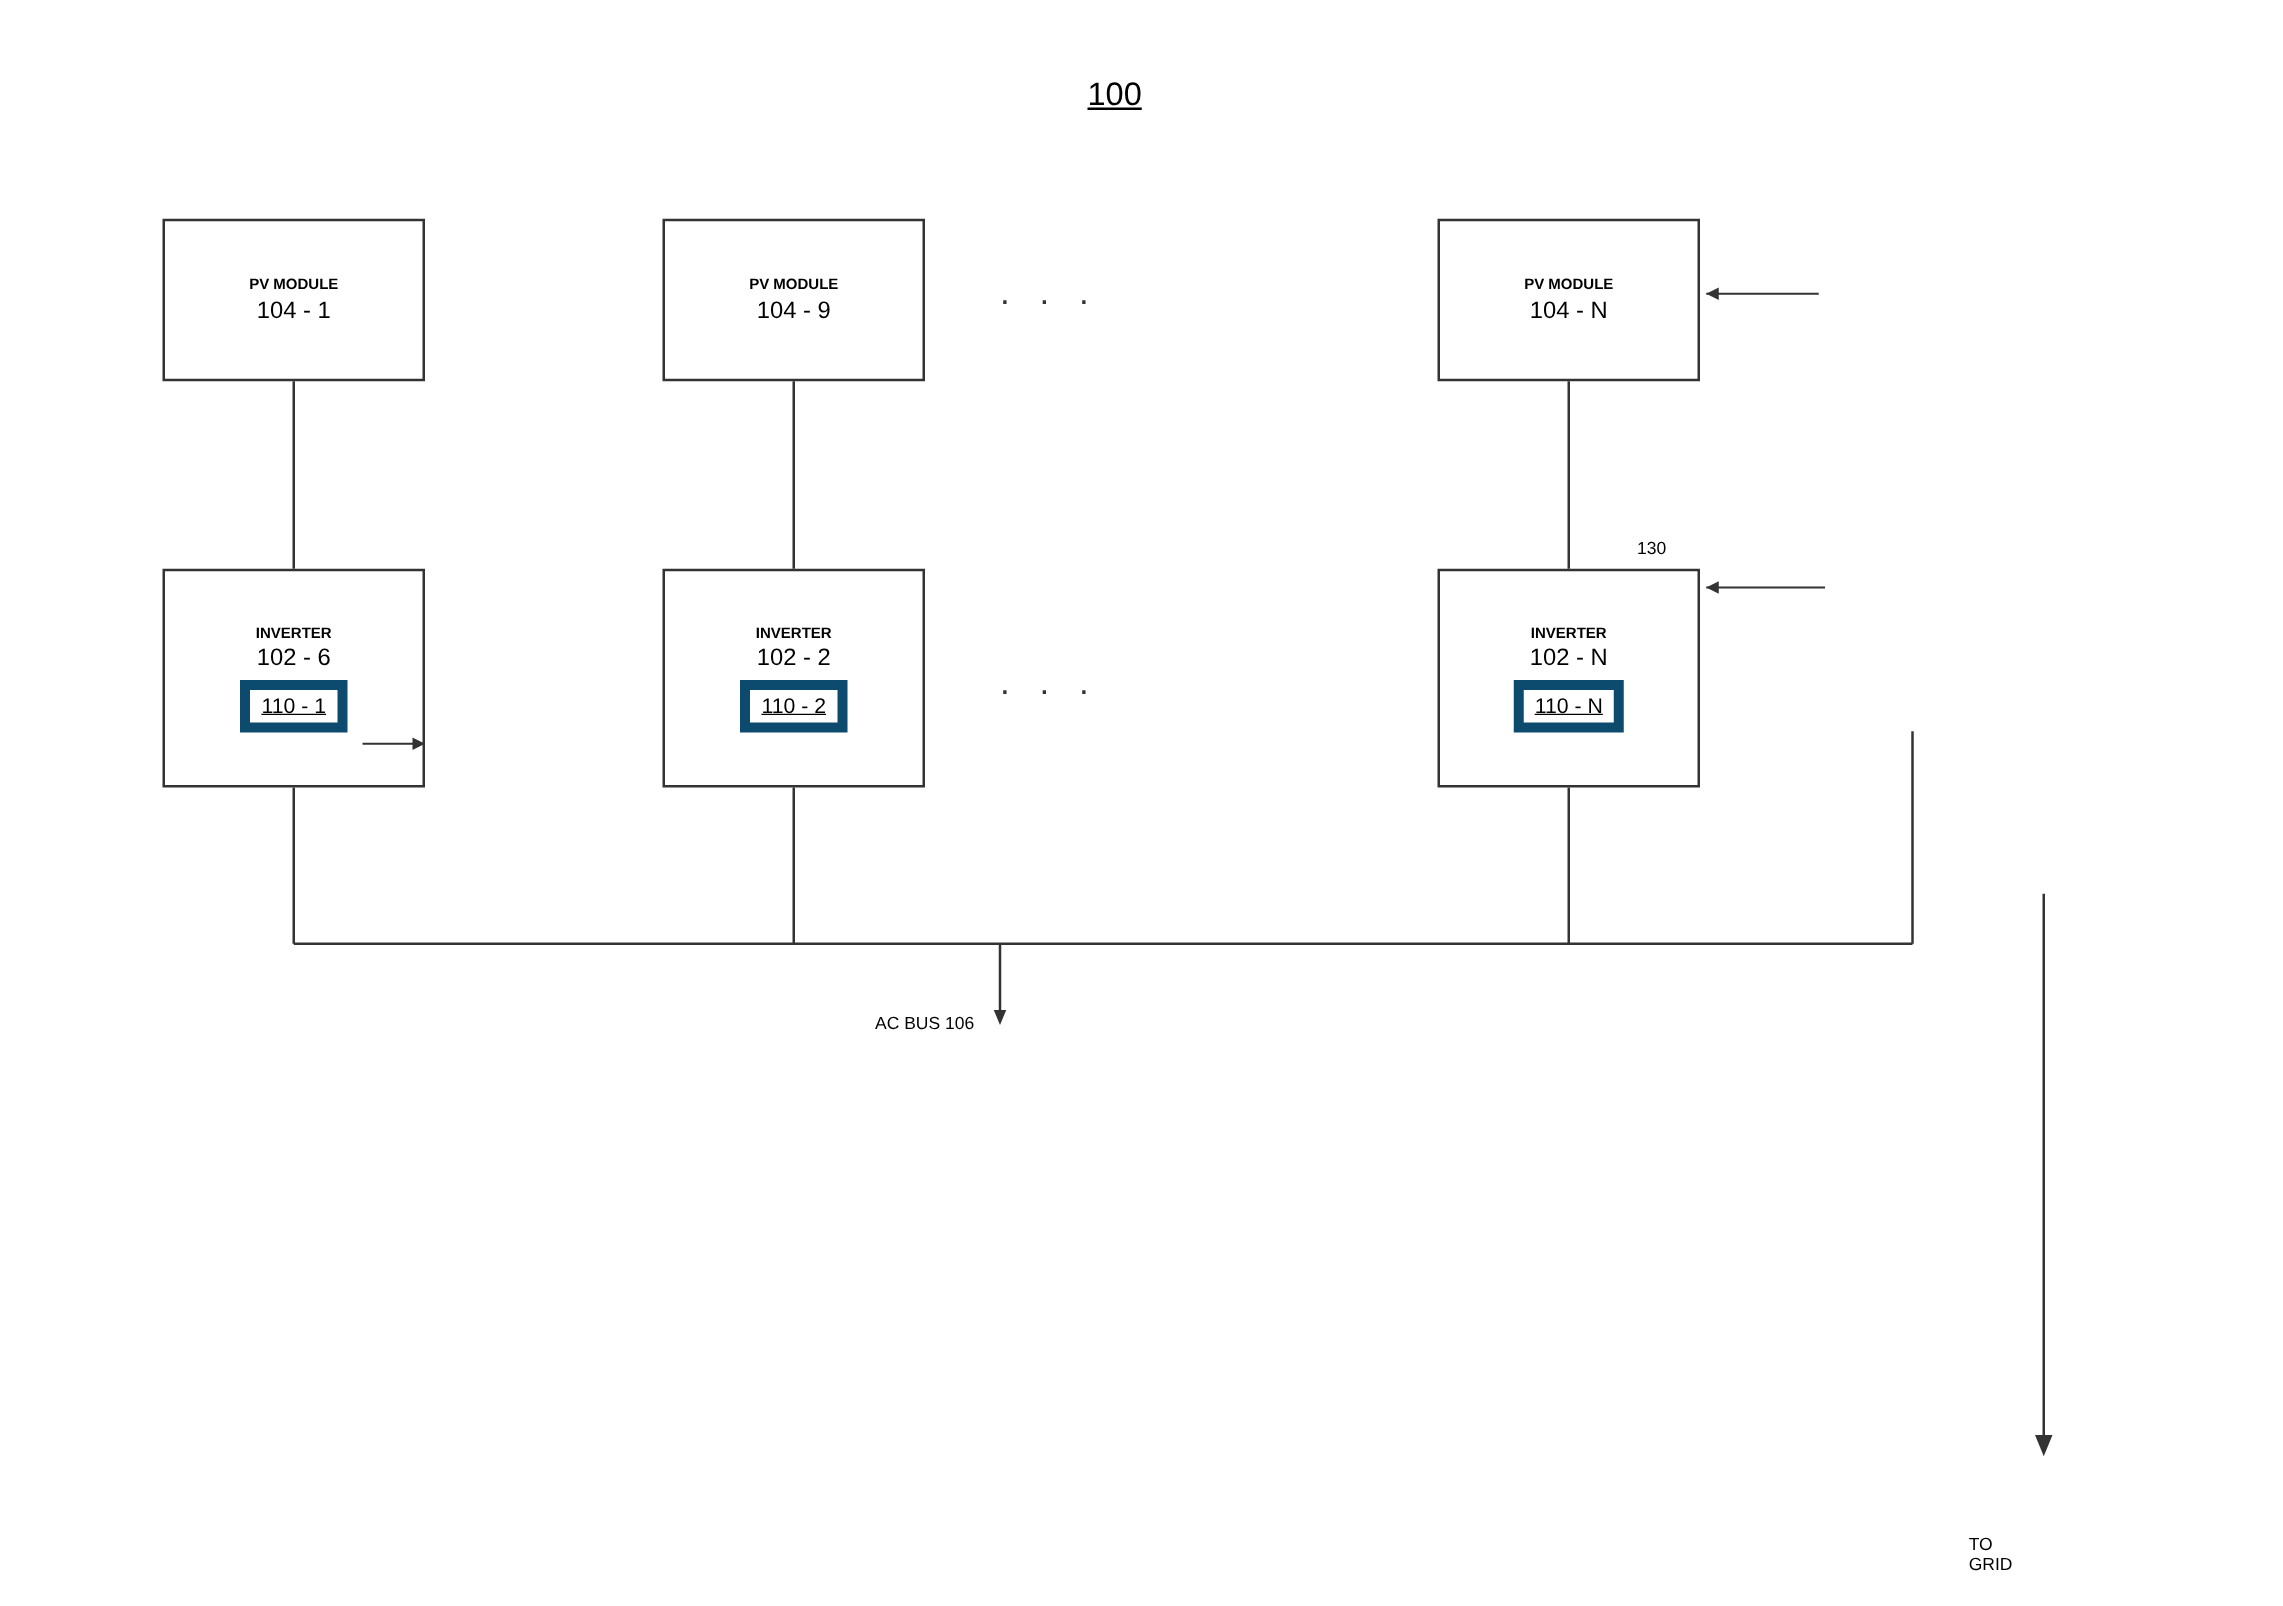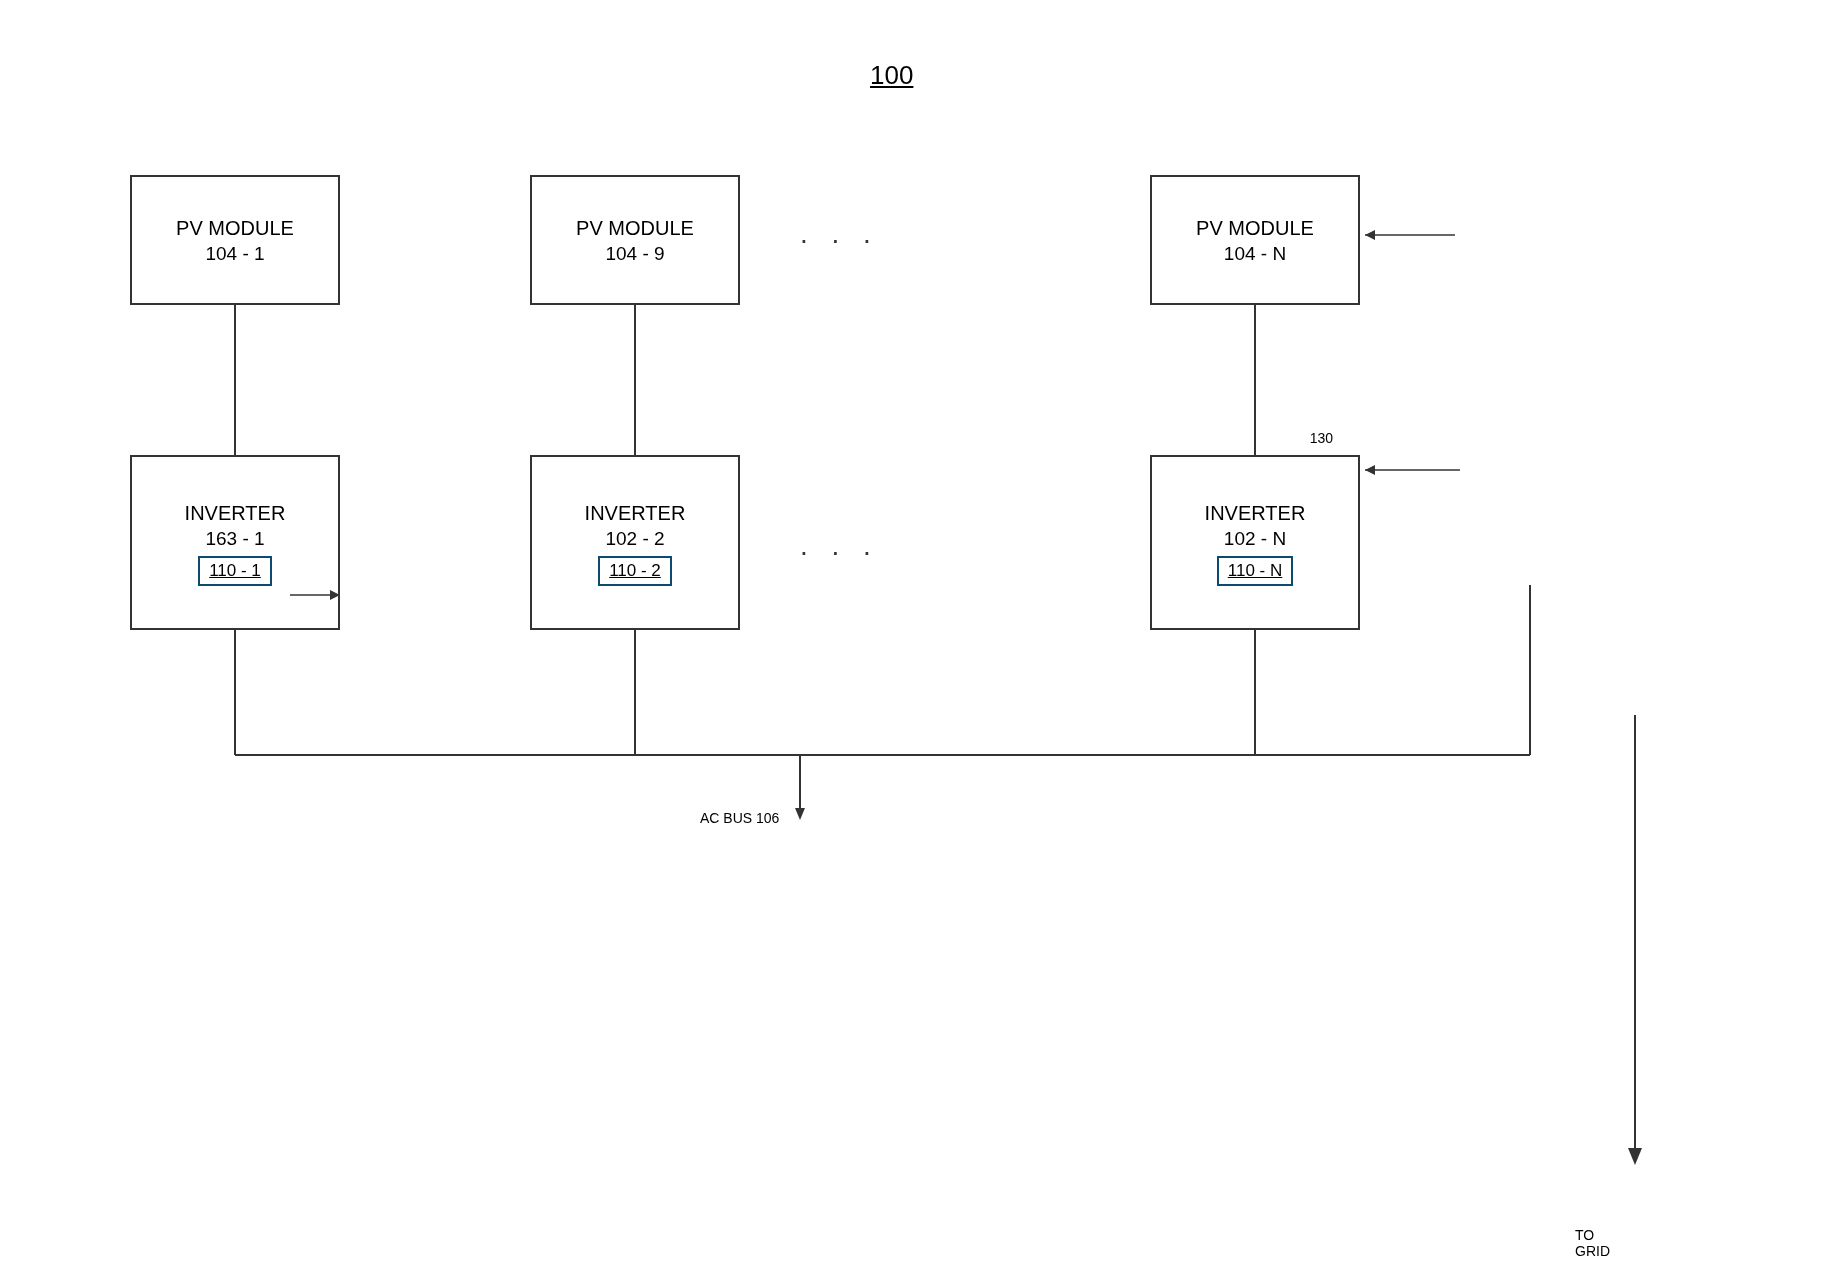--- a/index.html
+++ b/index.html
@@ -21,30 +21,30 @@
       position: absolute;
       border: 2px solid #333;
       background: #fff;
       display: flex;
       flex-direction: column;
       align-items: center;
       justify-content: center;
       text-align: center;
     }
     .box-label {
-      font-size: 20px;
-      font-weight: normal;
+      font-size: 12px;
+      font-weight: bold;
       line-height: 1.3;
     }
     .box-id {
       font-size: 19px;
       margin-top: 2px;
     }
     .inner-box {
-      border: 2px solid #0c4a6e;
+      border: 8px solid #0c4a6e;
       padding: 3px 9px;
       margin-top: 6px;
       font-size: 17px;
       text-decoration: underline;
     }
     .ref-label {
       position: absolute;
       font-size: 14px;
       font-weight: normal;
     }
@@ -93,21 +93,21 @@
 
   <div class="box" style="left:1150px; top:175px; width:210px; height:130px;">
     <span class="box-label">PV MODULE</span>
     <span class="box-id">104 - N</span>
   </div>
 
   <div class="dots-label" style="top:218px; left:800px;">. . .</div>
 
   <div class="box" style="left:130px; top:455px; width:210px; height:175px;">
     <span class="box-label">INVERTER</span>
-    <span class="box-id">163 - 1</span>
+    <span class="box-id">102 - 6</span>
     <div class="inner-box">110 - 1</div>
   </div>
 
   <div class="box" style="left:530px; top:455px; width:210px; height:175px;">
     <span class="box-label">INVERTER</span>
     <span class="box-id">102 - 2</span>
     <div class="inner-box">110 - 2</div>
   </div>
 
   <div class="box" style="left:1150px; top:455px; width:210px; height:175px;">

